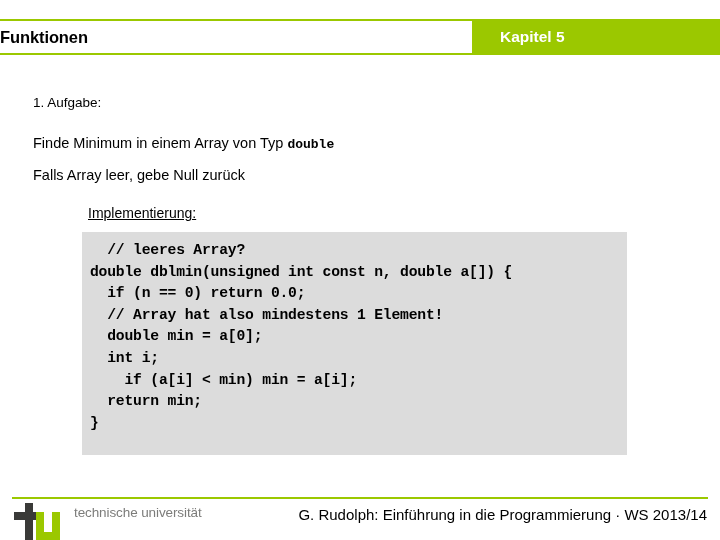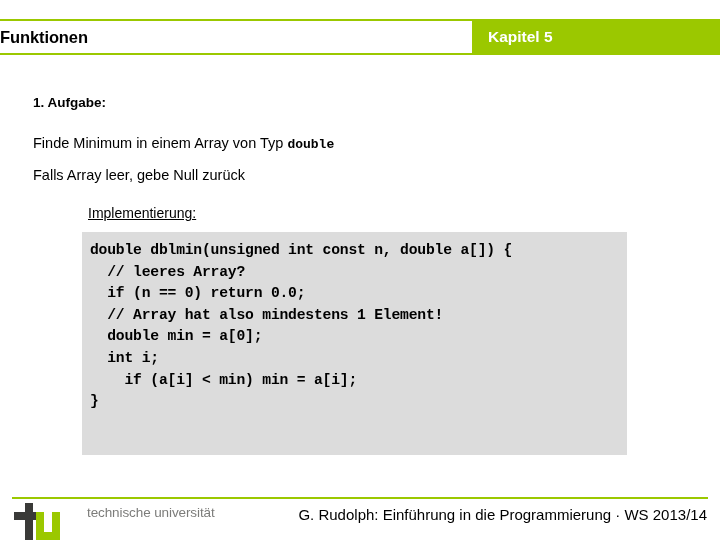--- a/index.html
+++ b/index.html
@@ -45,36 +45,36 @@
     flex: 1;
     height: 36px;
     background: #9BC800;
     display: flex;
     align-items: center;
   }
   .header-chapter {
     font-size: 15.5px;
     font-weight: bold;
     color: #ffffff;
-    padding-left: 16px;
+    padding-left: 28px;
   }
 
   
   .content {
     position: absolute;
     left: 0;
     top: 55px;
     width: 720px;
   }
   .task-heading {
     position: absolute;
     left: 33px;
     top: 40px;
     font-size: 13.5px;
-    font-weight: bold;
+    font-weight: normal;
     color: #000000;
   }
   .desc {
     position: absolute;
     left: 33px;
     top: 73px;
     font-size: 14.5px;
     color: #000000;
     line-height: 31px;
   }
@@ -172,21 +172,21 @@
   }
   .logo-mark .bar-u-b {
     position: absolute;
     left: 22px;
     top: 29px;
     width: 24px;
     height: 8px;
     background: #9BC800;
   }
   .logo-text {
-    margin-left: 27px;
+    margin-left: 14px;
     margin-top: 1px;
     font-size: 13.5px;
     color: #7C7C7A;
     line-height: 17px;
     letter-spacing: -0.1px;
   }
   .footer-right {
     position: absolute;
     right: 13px;
     top: 508px;
@@ -213,27 +213,28 @@
   <div class="task-heading">1. Aufgabe:</div>
 
   <div class="desc">
     <div><span>Finde Minimum in einem Array von Typ </span><span class="mono-inline">double</span></div>
     <div>Falls Array leer, gebe Null zurück</div>
   </div>
 
   <div class="impl-label">Implementierung:</div>
 
   <div class="code-block" id="code-block" style="background: rgb(220, 220, 220);">
+      <div class="code-line"><span>  // leeres Array?</span></div>
       <div class="code-line"><span>double dblmin(unsigned int const n, double a[]) {</span></div>
-      <div class="code-line"><span>  // leeres Array?</span></div>
       <div class="code-line"><span>  if (n == 0) return 0.0;</span></div>
       <div class="code-line"><span>  // Array hat also mindestens 1 Element!</span></div>
       <div class="code-line"><span>  double min = a[0];</span></div>
       <div class="code-line"><span>  int i;</span></div>
       <div class="code-line"><span>    if (a[i] &lt; min) min = a[i];</span></div>
+      <div class="code-line"><span>  return min;</span></div>
       <div class="code-line"><span>}</span></div>
     </div>
 
 </div>
 
 <div class="footer-rule"></div>
 
 <div class="logo">
   <div class="logo-mark">
     <div class="bar-t-v"></div>

